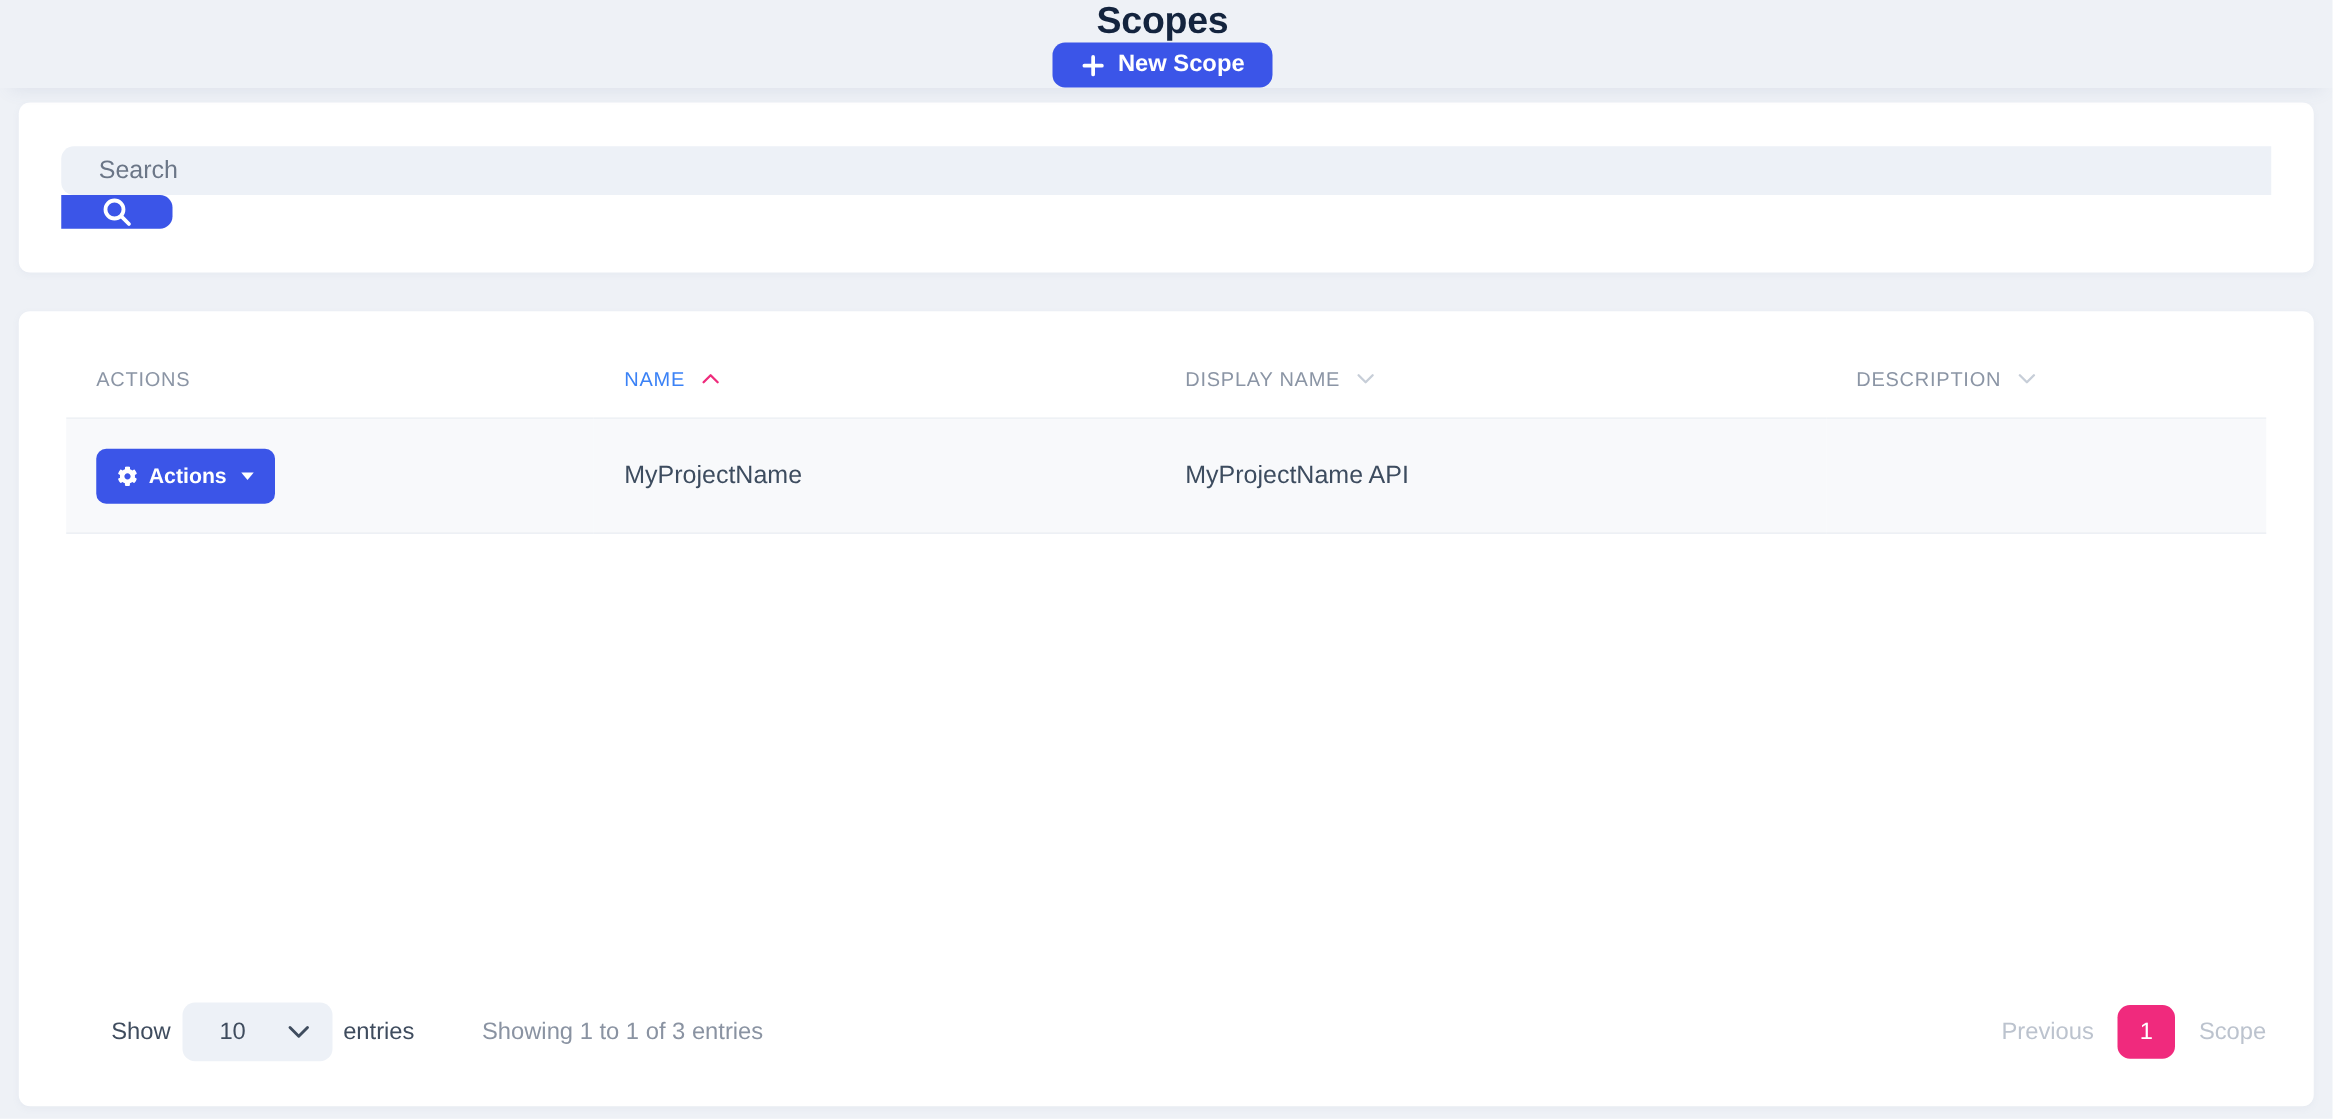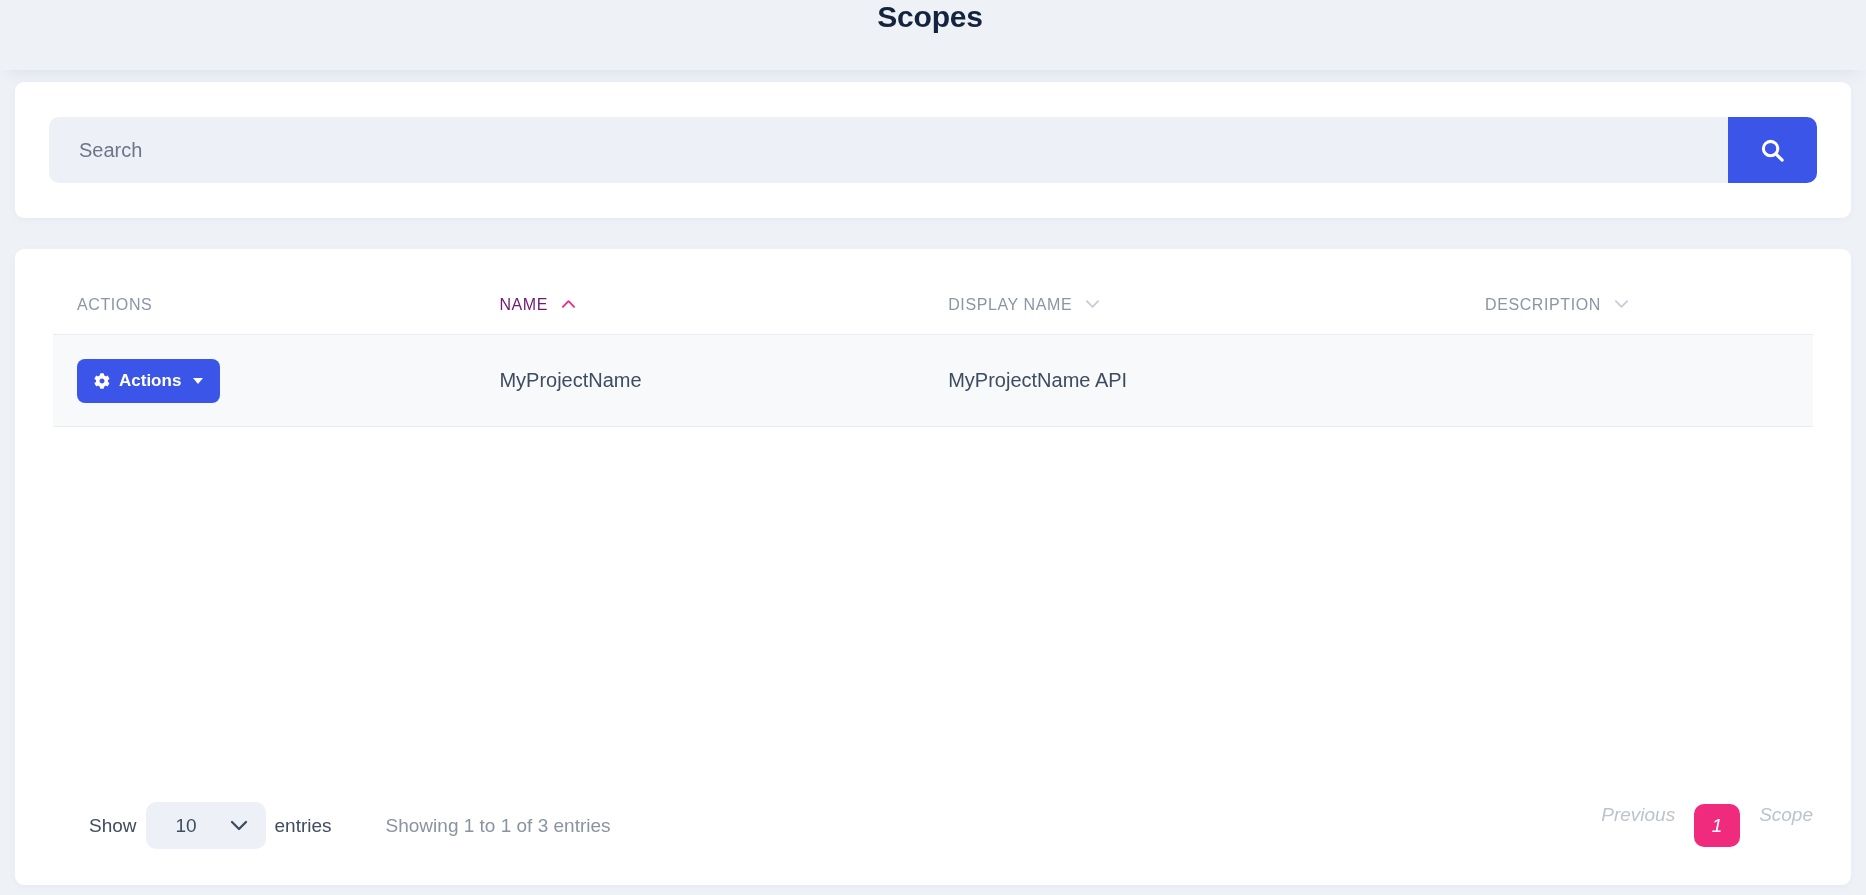--- a/index.html
+++ b/index.html
@@ -27,21 +27,21 @@
     height:50px; padding:0 22px; border-radius:10px;
     font-family:inherit; font-size:19px; font-weight:700;
   }
   
   .card {
     background:#fff; border-radius:9px;
     margin:0 15px;
     box-shadow:0 2px 6px rgba(120,140,170,0.06);
   }
   .search-card { margin-top:12px; padding:35px 34px; }
-  .search-group { display:flex; height:66px; width:100%; }
+  .search-group { display:flex; height:66px; width:100%;flex-direction:column; }
   .search-input {
     flex:1; min-width:0;
     background:#edf1f7; border:none; outline:none;
     border-radius:10px 0 0 10px;
     padding:0 30px; font-family:inherit; font-size:20px; color:#3d4c5f;
   }
   .search-input::placeholder { color:#6b7687; }
   .search-btn {
     width:89px; border:none; cursor:pointer;
     background:#3b55e8; border-radius:0 10px 10px 0;
@@ -51,21 +51,21 @@
   .table-card {
     margin-top:31px; height:636px;
     padding:46px 38px 36px;
     display:flex; flex-direction:column;gap:46px;
   }
   table { width:100%; border-collapse:collapse; table-layout:fixed; }
   th {
     text-align:left; font-weight:400; font-size:16px; letter-spacing:0.6px;
     color:#8b95a5; padding:0 24px 20px; white-space:nowrap; cursor:pointer;
   }
-  th.sorted { color:#701a75; }
+  th.sorted { color:#3b82f6; }
   th .sort-ico { margin-left:8px; vertical-align:1px; }
   td {
     background:#f8f9fb;
     border-top:1px solid #e9edf2; border-bottom:1px solid #e9edf2;
     height:92px; padding:0 24px;
     font-size:20px; color:#3d4c5f; vertical-align:middle;
   }
   .btn-actions {
     display:inline-flex; align-items:center; gap:9px;
     background:#3b55e8; color:#fff; border:none; cursor:pointer;
@@ -83,34 +83,42 @@
     display:flex; align-items:center;
     font-size:19px; color:#3f4c5e;margin-left:36px;
   }
   .page-size {
     margin:0 9px; width:120px; height:47px;
     background:#edf1f7; border-radius:10px; cursor:pointer;
     display:flex; align-items:center; justify-content:space-between;
     padding:0 18px 0 30px; font-size:19px; color:#3f4c5e;
   }
   .summary { margin-left:54px; color:#8a93a2; }
-  .pagination { margin-left:auto; display:flex; gap:19px;font-style:italic; }
+  .pagination { margin-left:auto; display:flex; align-items:center; gap:19px; }
   .page-link { color:#bcc3ce; cursor:pointer; }
   .page-current {
     width:46px; height:43px; border-radius:10px;
     background:#f02a7d; color:#fff;
     display:flex; align-items:center; justify-content:center;
     font-size:19px; cursor:pointer;
   }
 </style>
 </head>
 <body>
 
 <div class="topbar">
   <div class="page-title">Scopes</div>
+  <button class="btn-primary">
+    <span style="display:inline-flex;">
+      <svg width="21" height="21" viewBox="0 0 24 24">
+          <path d="M12 4v16M4 12h16" stroke="#fff" stroke-width="3.4" stroke-linecap="round"></path>
+        </svg>
+    </span>
+    <span>New Scope</span>
+  </button>
 </div>
 
 <div class="card search-card">
   <div class="search-group">
     <input class="search-input" type="text" placeholder="Search" style="">
     <button class="search-btn">
       <span style="display:inline-flex;">
         <svg width="27" height="27" viewBox="0 0 24 24" fill="none">
           <circle cx="10.3" cy="10.3" r="6.4" stroke="#fff" stroke-width="2.7"></circle>
           <path d="M15.2 15.2 L20.6 20.6" stroke="#fff" stroke-width="2.7" stroke-linecap="round"></path>

